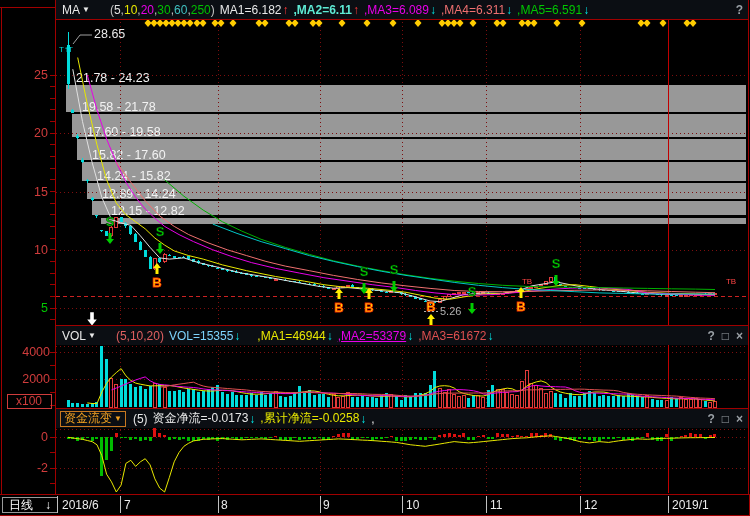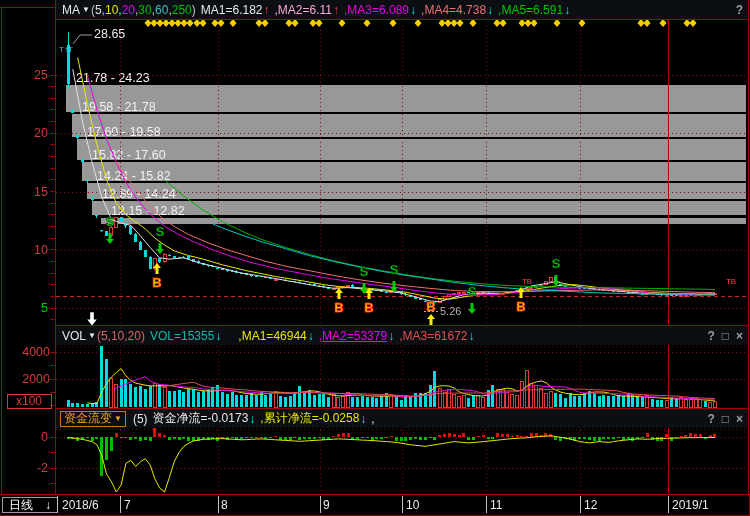--- a/index.html
+++ b/index.html
@@ -11,21 +11,21 @@
 #top-bar{top:0;height:20px;border-bottom:1px solid #a00000}
 #vol-bar{top:325px;height:20px;border-top:1px solid #a00000}
 #flow-bar{top:408px;height:20px;border-top:1px solid #a00000}
 .ind{color:#e8e8e8;margin-left:6px;display:flex;align-items:center}
 .tri{font-size:8px;margin-left:2px}
 .val{margin-left:5px}
 .arr{font-weight:bold;margin-left:1px;font-size:12px}
 .ctls{margin-left:auto;display:flex;gap:7px;margin-right:5px;color:#9aa0a6;font-weight:bold}
 .flow-box{border:1px solid #c87820;color:#f0a020;padding:0 3px;margin-left:4px;margin-right:7px;
   height:14px;display:flex;align-items:center}
-#ma-params,#vol-params{margin-left:1px}
+#ma-params,#vol-params{margin-left:20px}
 #flow-params{color:#e8e8e8}
 #bottom-bar{position:absolute;left:0;top:494px;width:749px;height:20px;background:#000;
   border-top:1px solid #a00000;border-bottom:1px solid #a00000;border-right:1px solid #a00000;color:#ececec}
 .period{position:absolute;left:2px;top:2px;width:54px;height:14px;border:1px solid #9a9a9a;
   display:flex;align-items:center;justify-content:center;gap:12px;color:#fff}
 .month{position:absolute;top:3px}
 .sep{position:absolute;top:1px;width:1px;height:17px;background:#c0c0c0}
 </style>
 </head>
 <body>
@@ -742,42 +742,42 @@
 
   <div class="bar" id="top-bar">
     <span class="ind">
       <span>MA</span>
         <span class="tri">▼</span>
     </span>
     <span id="ma-params"><span style="color: rgb(192, 192, 192);">(</span><span style="color: rgb(224, 224, 224);">5</span><span style="color: rgb(192, 192, 192);">,</span><span style="color: rgb(232, 232, 0);">10</span><span style="color: rgb(192, 192, 192);">,</span><span style="color: rgb(232, 0, 232);">20</span><span style="color: rgb(192, 192, 192);">,</span><span style="color: rgb(0, 192, 0);">30</span><span style="color: rgb(192, 192, 192);">,</span><span style="color: rgb(64, 192, 192);">60</span><span style="color: rgb(192, 192, 192);">,</span><span style="color: rgb(0, 192, 0);">250</span><span style="color: rgb(192, 192, 192);">)</span></span>
     <span id="ma-values" style="display:flex;align-items:center">
         <span class="val" style="color: rgb(232, 232, 232);">MA1=6.182</span>
         <span class="arr" style="color: rgb(255, 56, 56);">↑</span>
-        <span class="val" style="color: #f9a8d4;">,MA2=6.11</span>
+        <span class="val" style="color: #5eead4; font-weight: bold;">,MA2=6.11</span>
         <span class="arr" style="color: rgb(255, 56, 56);">↑</span>
         <span class="val" style="color: rgb(232, 0, 232);">,MA3=6.089</span>
         <span class="arr" style="color: rgb(0, 232, 232);">↓</span>
-        <span class="val" style="color: rgb(240, 112, 112);">,MA4=4.738</span>
+        <span class="val" style="color: rgb(240, 112, 112);">,MA4=6.311</span>
         <span class="arr" style="color: rgb(0, 232, 232);">↓</span>
         <span class="val" style="color: rgb(0, 200, 0);">,MA5=6.591</span>
         <span class="arr" style="color: rgb(0, 232, 232);">↓</span>
       </span>
     <span class="ctls">
         <span>?</span>
       </span>
   </div>
 
   <div class="bar" id="vol-bar">
     <span class="ind">
       <span>VOL</span>
         <span class="tri">▼</span>
     </span>
     <span id="vol-params" style="color: rgb(224, 96, 96);">(5,10,20)</span>
     <span id="vol-values" style="display:flex;align-items:center">
-        <span class="val" style="color: #14b8a6; text-align: center;">VOL=15355</span>
+        <span class="val" style="color: #7dd3fc; text-align: center;">VOL=15355</span>
         <span class="arr" style="color: rgb(0, 232, 232);">↓</span>
         <span class="val" style="color: rgb(232, 232, 0); margin-left: 17px;">,MA1=46944</span>
         <span class="arr" style="color: rgb(0, 232, 232);">↓</span>
         <span class="val" style="color: rgb(232, 0, 232); text-decoration: underline;">,MA2=53379</span>
         <span class="arr" style="color: rgb(0, 232, 232);">↓</span>
         <span class="val" style="color: rgb(224, 80, 80);">,MA3=61672</span>
         <span class="arr" style="color: rgb(0, 232, 232);">↓</span>
       </span>
     <span class="ctls">
       <span>?</span>

